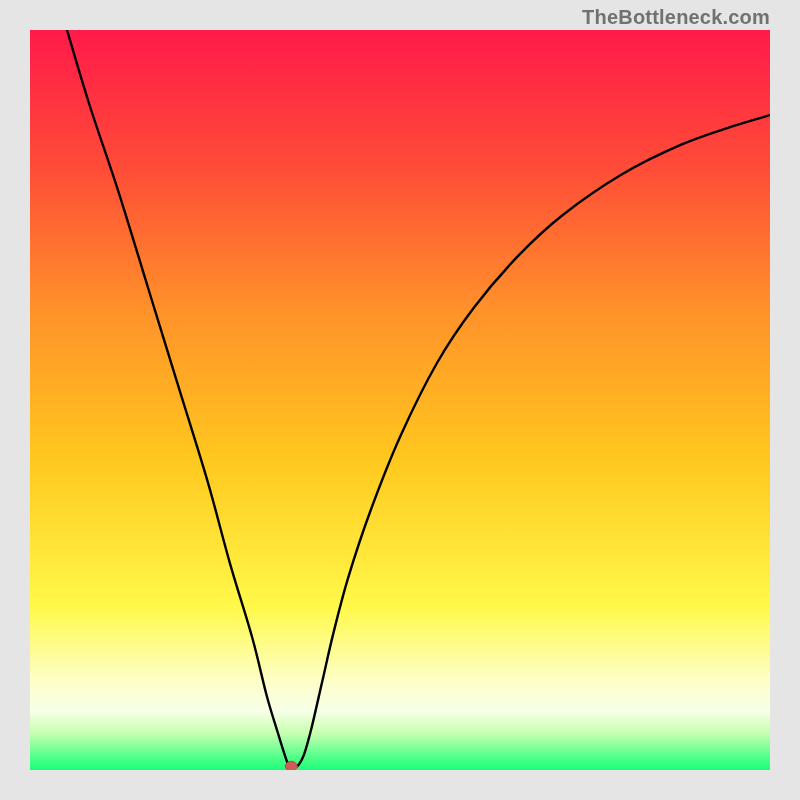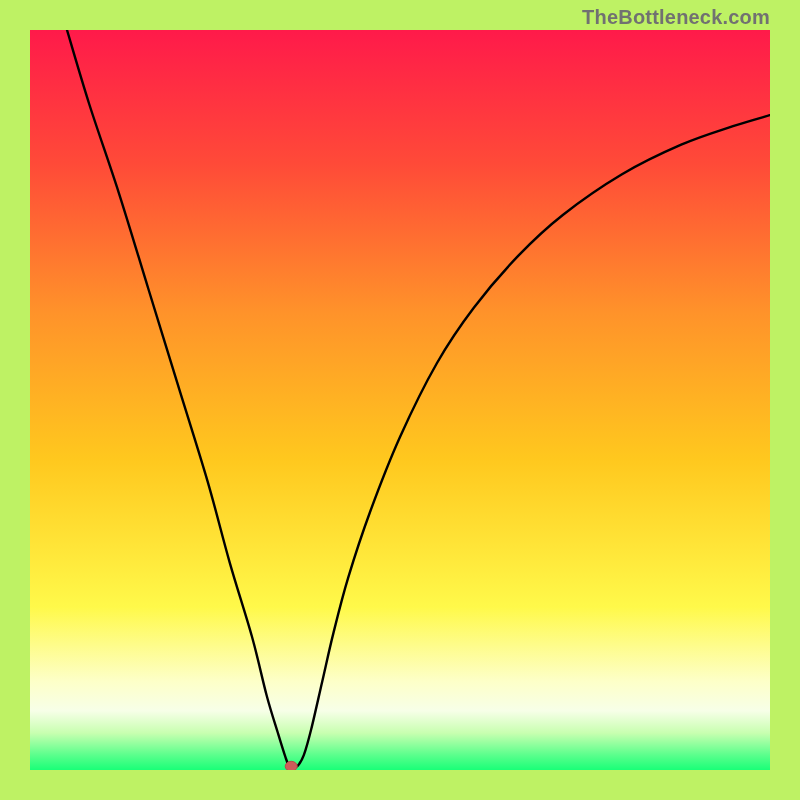--- a/index.html
+++ b/index.html
@@ -1,21 +1,21 @@
 <!DOCTYPE html>
 <html><head>
 <meta charset="utf-8">
 <style>
   * { margin: 0; padding: 0; box-sizing: border-box; }
   html, body { width: 800px; height: 800px; overflow: hidden; background: #000; }
   .container {
     width: 800px;
     height: 800px;
     position: relative;
-    background: #bef264;
+    background: #e5e5e5;
   }
   .plot-area {
     position: absolute;
     left: 30px;
     top: 30px;
     width: 740px;
     height: 740px;
   }
   .watermark {
     position: absolute;

